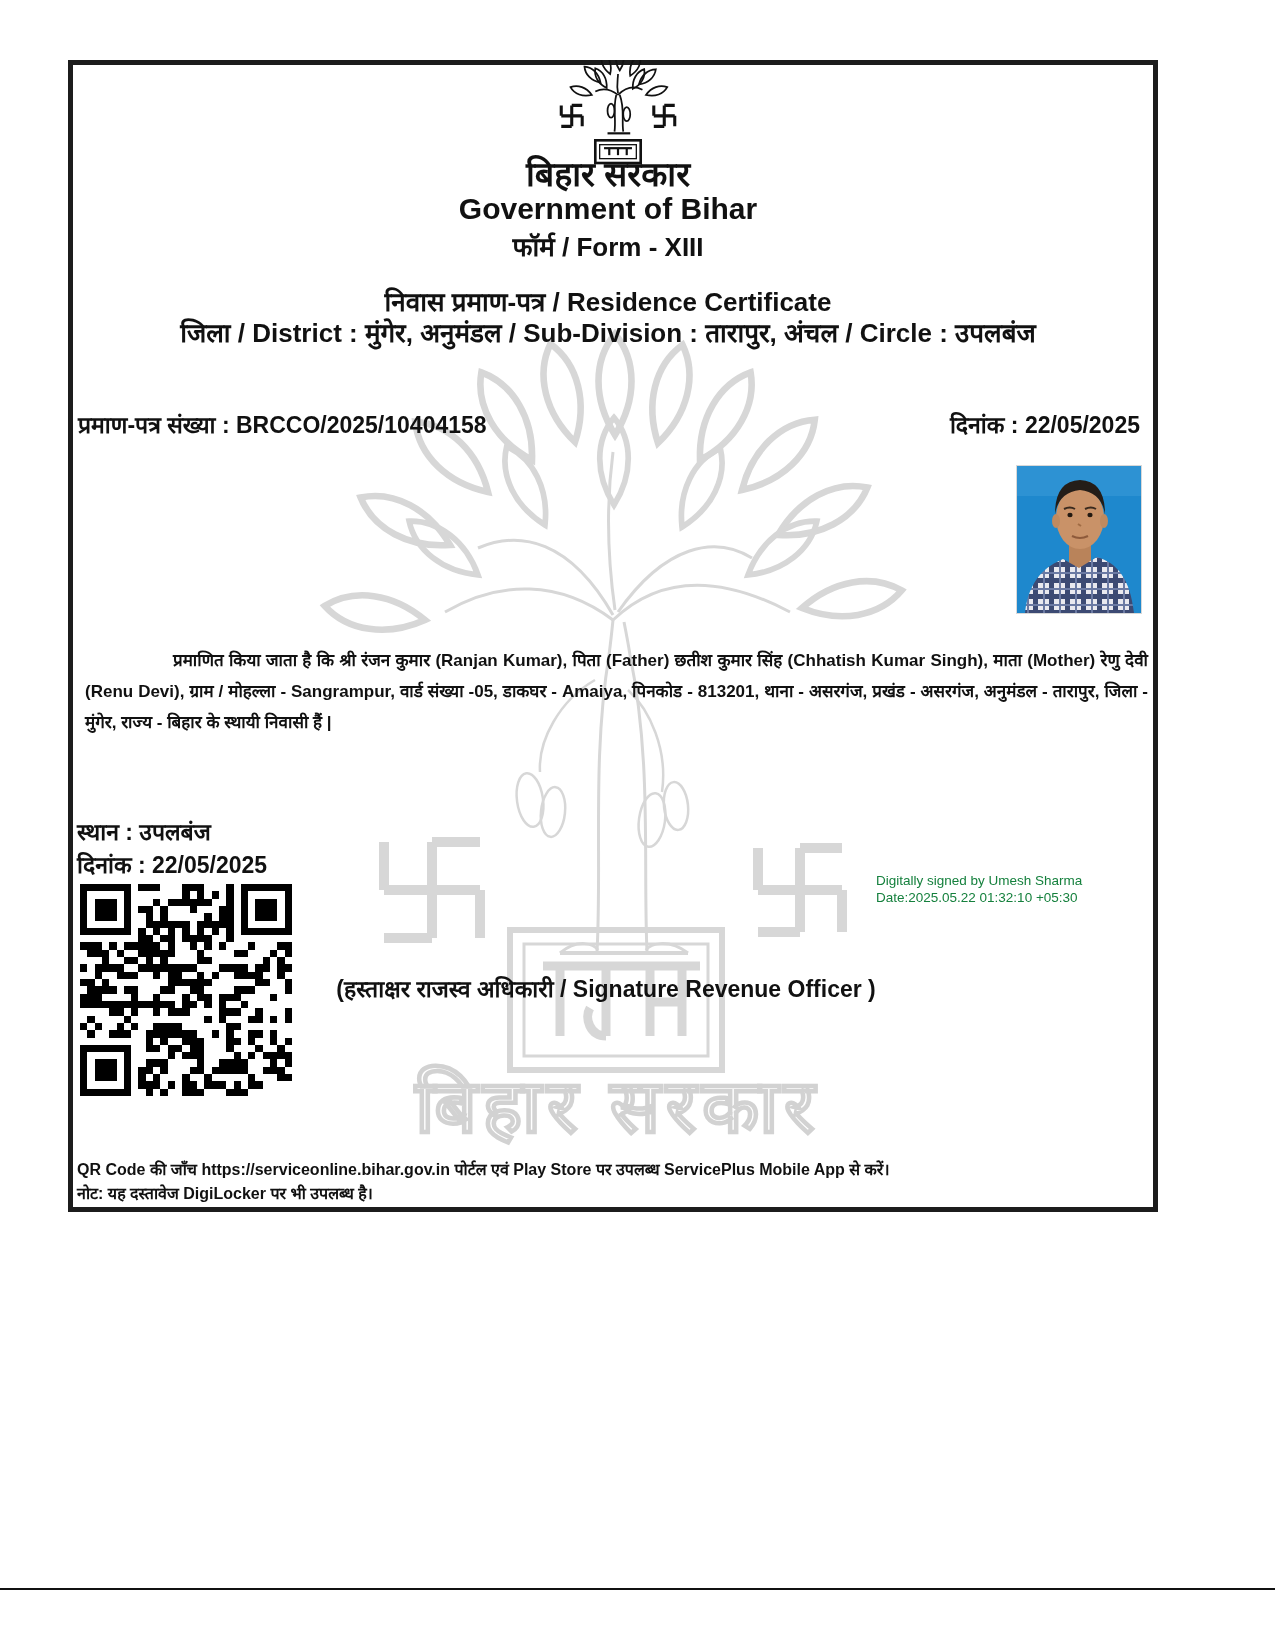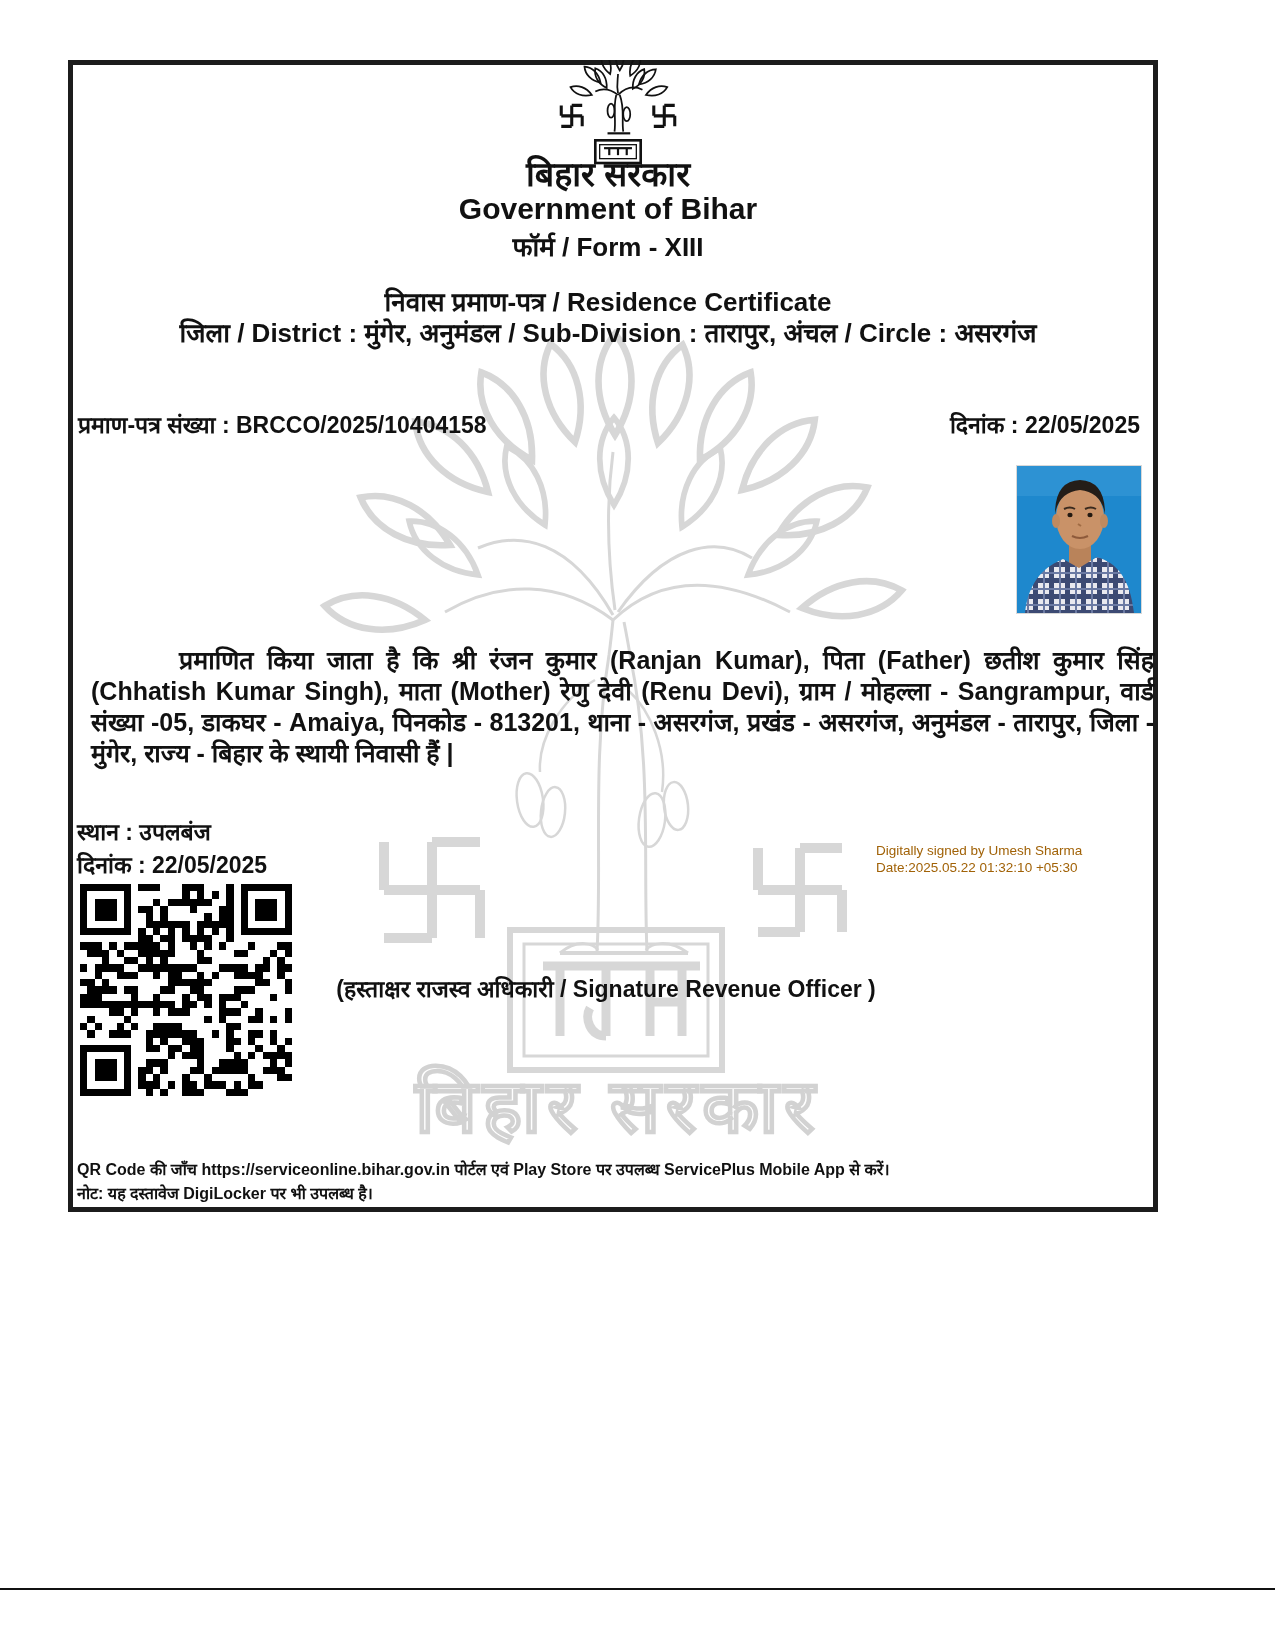--- a/index.html
+++ b/index.html
@@ -13,26 +13,26 @@
   .center-line{left:68px;width:1080px;text-align:center;z-index:2;}
   .govt-hindi{top:150px;font-size:34px;font-weight:bold;}
   .govt-eng{top:192px;font-size:30px;font-weight:bold;}
   .form-line{top:228px;font-size:26px;font-weight:bold;}
   .cert-title{top:283px;font-size:26px;font-weight:bold;}
   .district-line{top:314px;font-size:26px;font-weight:bold;}
   .meta-row{left:78px;top:408px;width:1062px;display:flex;justify-content:space-between;
             font-size:23px;font-weight:bold;z-index:2;gap:15px;}
   .photo{left:1016px;top:465px;width:124px;height:147px;z-index:2;border:1px solid #d8d8d8;}
   .photo svg{display:block;}
-  .body-par{left:91px;top:645px;width:1063px;margin:0;font-size:25px;font-weight:bold;
+  .body-par{left:85px;top:645px;width:1063px;margin:0;font-size:17px;font-weight:bold;
             line-height:31px;text-align:justify;text-indent:88px;z-index:2;}
   .place-line{left:77px;top:815px;font-size:23px;font-weight:bold;z-index:2;}
   .issue-date{left:77px;top:848px;font-size:23px;font-weight:bold;z-index:2;}
   .qr{left:80px;top:884px;width:212px;height:212px;z-index:2;shape-rendering:crispEdges;}
-  .dsig{left:876px;top:842px;font-size:13.5px;line-height:17px;color:#a16207;z-index:2;}
+  .dsig{left:876px;top:872px;font-size:13.5px;line-height:17px;color:#15803d;z-index:2;}
   .officer{left:78px;top:972px;width:1056px;text-align:center;font-size:23px;font-weight:bold;z-index:2;}
   .note1{left:77px;top:1158px;font-size:16px;font-weight:bold;z-index:2;}
   .note2{left:77px;top:1182px;font-size:16px;font-weight:bold;z-index:2;}
   .footer-rule{left:0;top:1588px;width:1275px;height:2px;background:#111;z-index:2;}
   .footer{left:40px;top:1600px;font-size:15.5px;z-index:2;}
 </style>
 </head>
 <body>
 
 <div class="page">
@@ -134,21 +134,21 @@
           </g>
         </g>
       </g>
     </svg>
   </div>
 
   <div class="abs center-line govt-hindi">बिहार सरकार</div>
   <div class="abs center-line govt-eng">Government of Bihar</div>
   <div class="abs center-line form-line">फॉर्म / Form - XIII</div>
   <div class="abs center-line cert-title">निवास प्रमाण-पत्र / Residence Certificate</div>
-  <div class="abs center-line district-line">जिला / District : मुंगेर, अनुमंडल / Sub-Division : तारापुर, अंचल / Circle : असरगंज</div>
+  <div class="abs center-line district-line">जिला / District : मुंगेर, अनुमंडल / Sub-Division : तारापुर, अंचल / Circle : उपलबंज</div>
 
   <div class="abs meta-row">
     <span>प्रमाण-पत्र संख्या : BRCCO/2025/10404158</span>
     <span>दिनांक : 22/05/2025</span>
   </div>
 
   <div class="abs photo">
     <svg viewBox="0 0 124 147" width="124" height="147">
       <defs>
         <pattern id="plaid" width="16" height="16" patternUnits="userSpaceOnUse">

